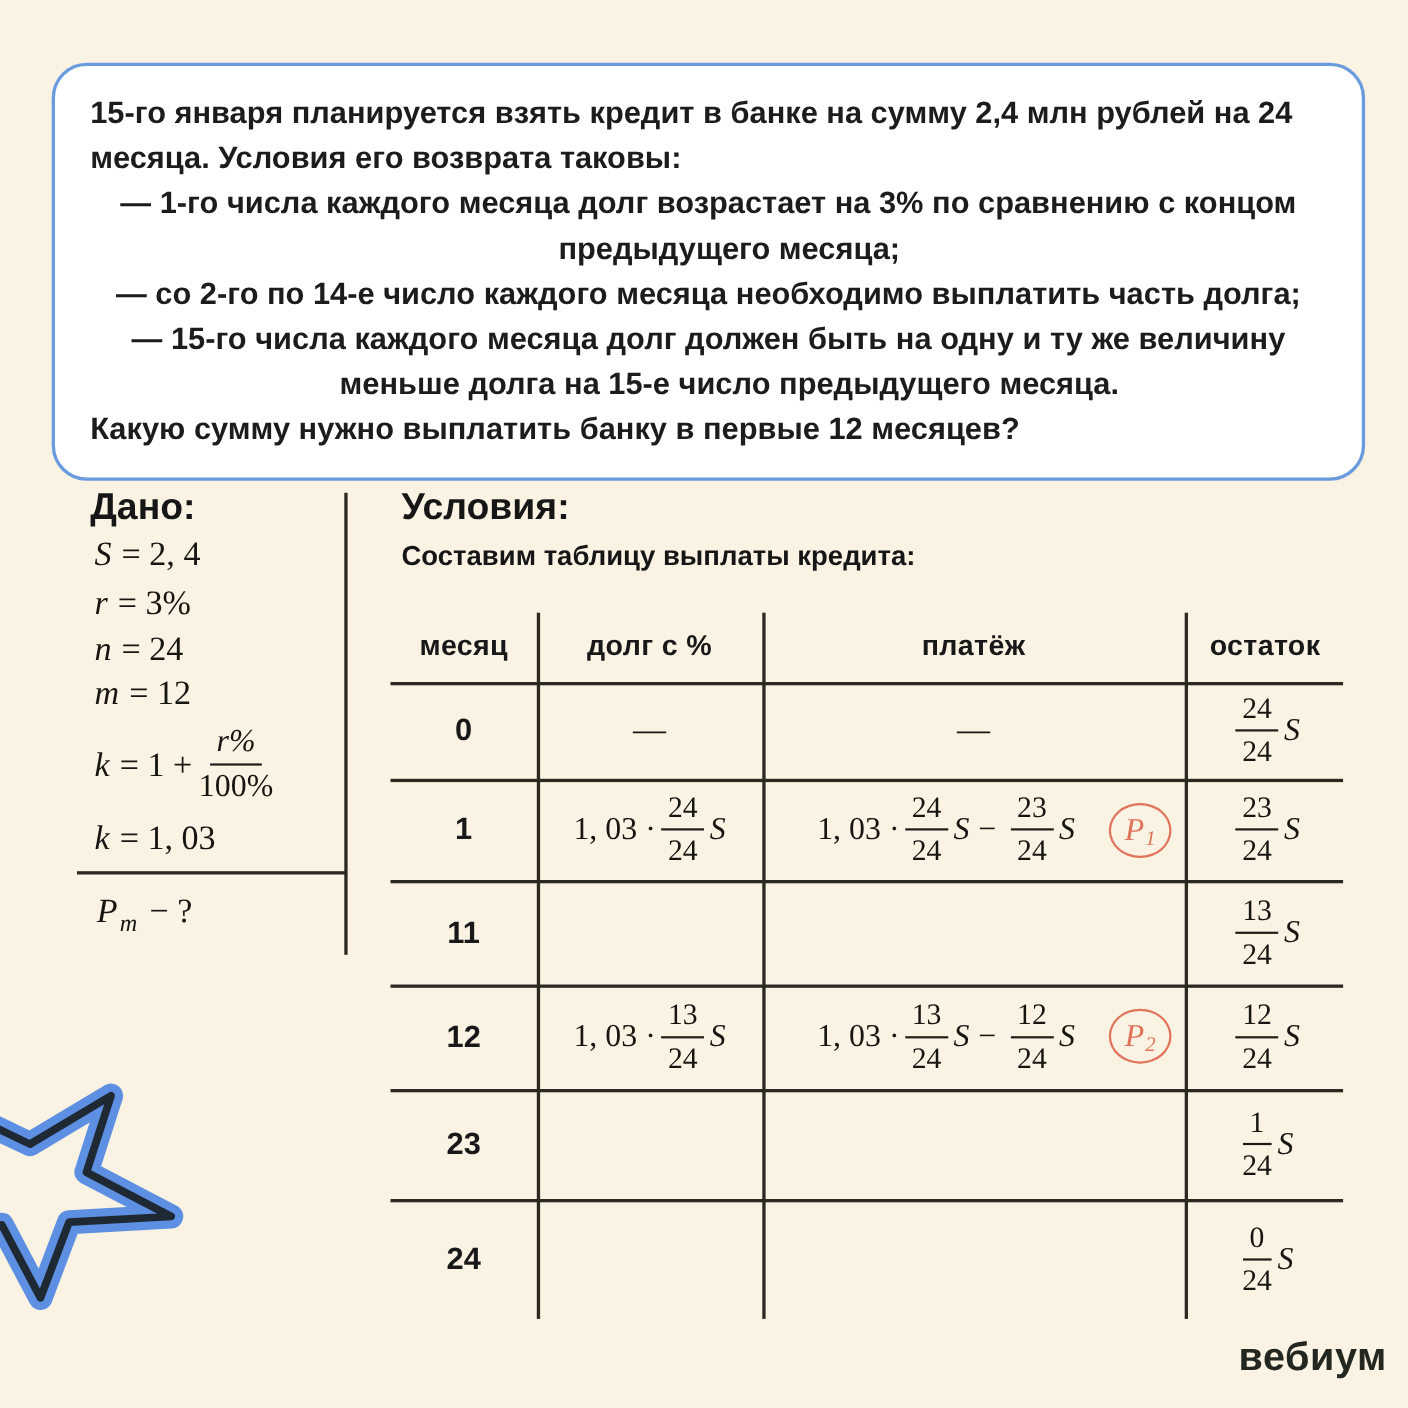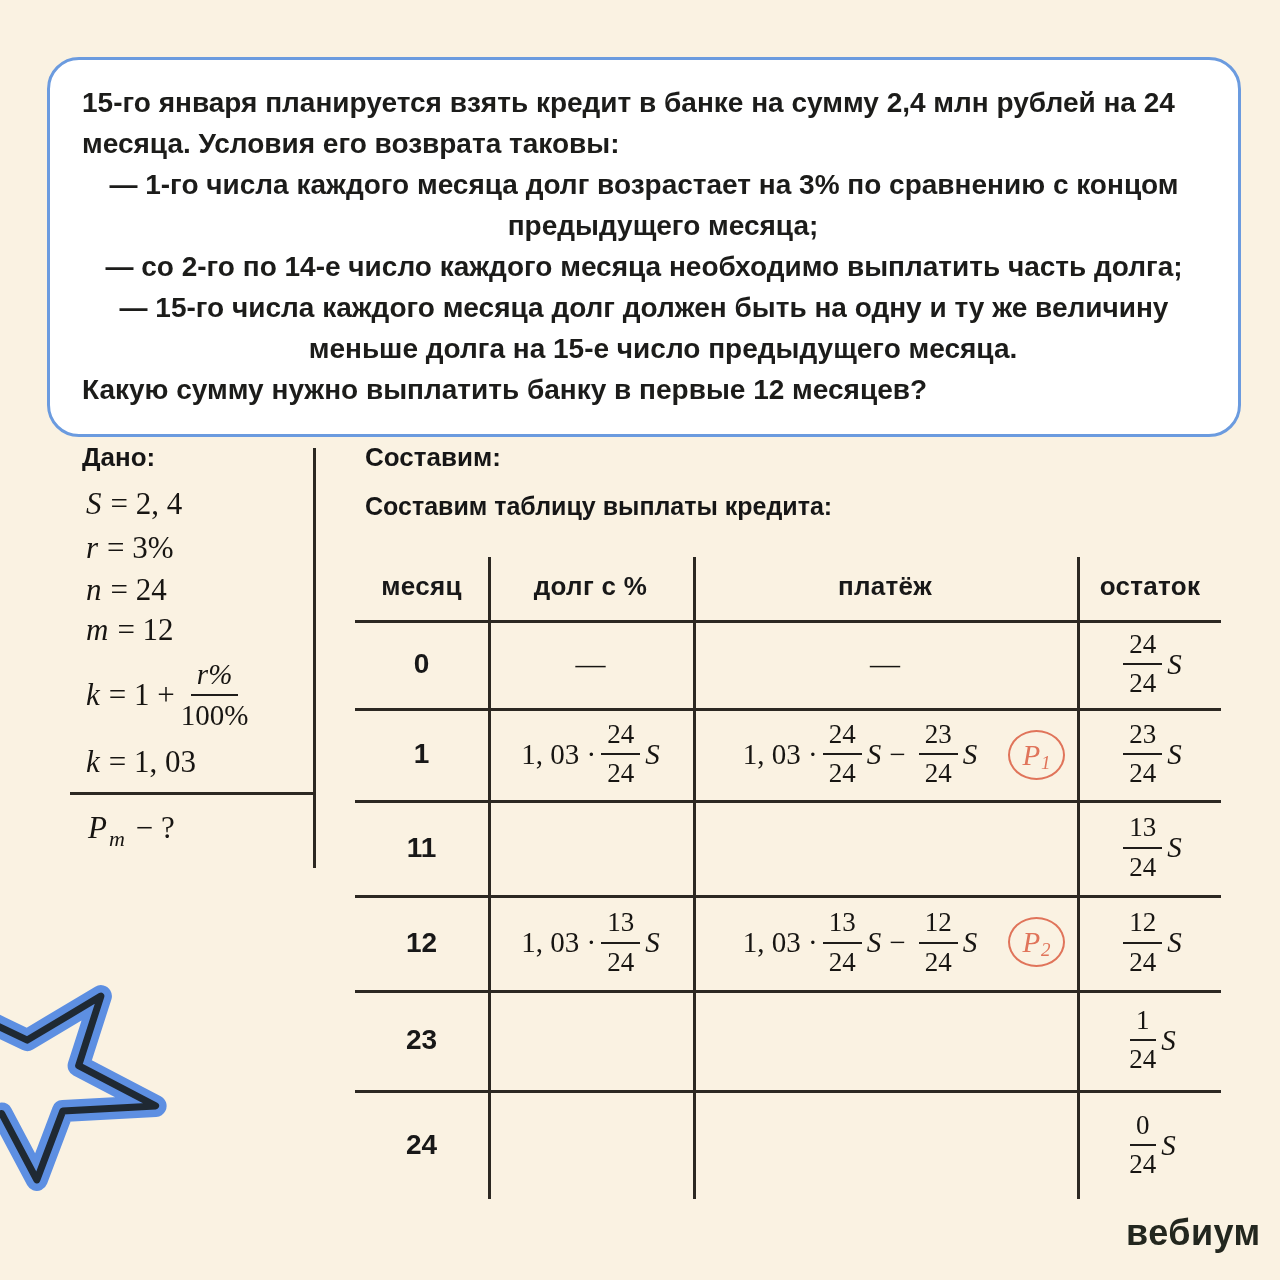--- a/index.html
+++ b/index.html
@@ -15,21 +15,21 @@
   .problem-box{
     position:absolute;left:47px;top:57px;width:1194px;height:380px;
     box-sizing:border-box;background:#FFFFFF;
     border:3px solid #6B9BDF;border-radius:32px;
     padding:22px 32px 0 32px;
     font-weight:700;font-size:28px;line-height:41px;color:#1c1c1a;
   }
   .hang{padding-left:38px;text-indent:-38px;text-align:center;}
 
   
-  .sans-label{position:absolute;font-weight:700;font-size:26px;color:#161616;white-space:nowrap;}
+  .sans-label{position:absolute;font-weight:700;font-size:34px;color:#161616;white-space:nowrap;}
 
   
   .math{position:absolute;display:flex;align-items:center;white-space:nowrap;
         font-family:"Liberation Serif",serif;font-size:31px;color:#171512;}
   .mi{font-style:italic;}
   .mu{font-style:normal;margin-left:9px;}
   .msub{font-style:italic;font-size:22px;align-self:flex-end;margin:0 2px -6px 2px;}
   .frac{display:inline-flex;flex-direction:column;align-items:center;margin:0 6px;line-height:1.15;}
   .frac .num{padding:0 6px 3px 6px;border-bottom:2.5px solid #1f1d1a;}
   .frac .den{padding-top:3px;}
@@ -98,21 +98,21 @@
     <span class="mu">= 1, 03</span>
 </div>
 <div class="hline" style="left:70px;top:792px;width:244px"></div>
 <div class="math" style="left:88px;top:810px">
   <span class="mi">P</span>
     <span class="msub">m</span>
     <span class="mu">− ?</span>
 </div>
 <div class="vline" style="left:313px;top:448px;height:420px"></div>
 
-<div class="sans-label" style="left:365px;top:442px">Составим:</div>
+<div class="sans-label" style="left:365px;top:442px">Условия:</div>
 <div class="sans-label" style="left:365px;top:492px;font-size:25px">Составим таблицу выплаты кредита:</div>
 
 <div class="table">
 
   <div class="vline" style="left:133px;top:2px;height:642px"></div>
   <div class="vline" style="left:338px;top:2px;height:642px"></div>
   <div class="vline" style="left:722px;top:2px;height:642px"></div>
   <div class="hline" style="left:0;top:65px;width:866px"></div>
   <div class="hline" style="left:0;top:153px;width:866px"></div>
   <div class="hline" style="left:0;top:245px;width:866px"></div>

